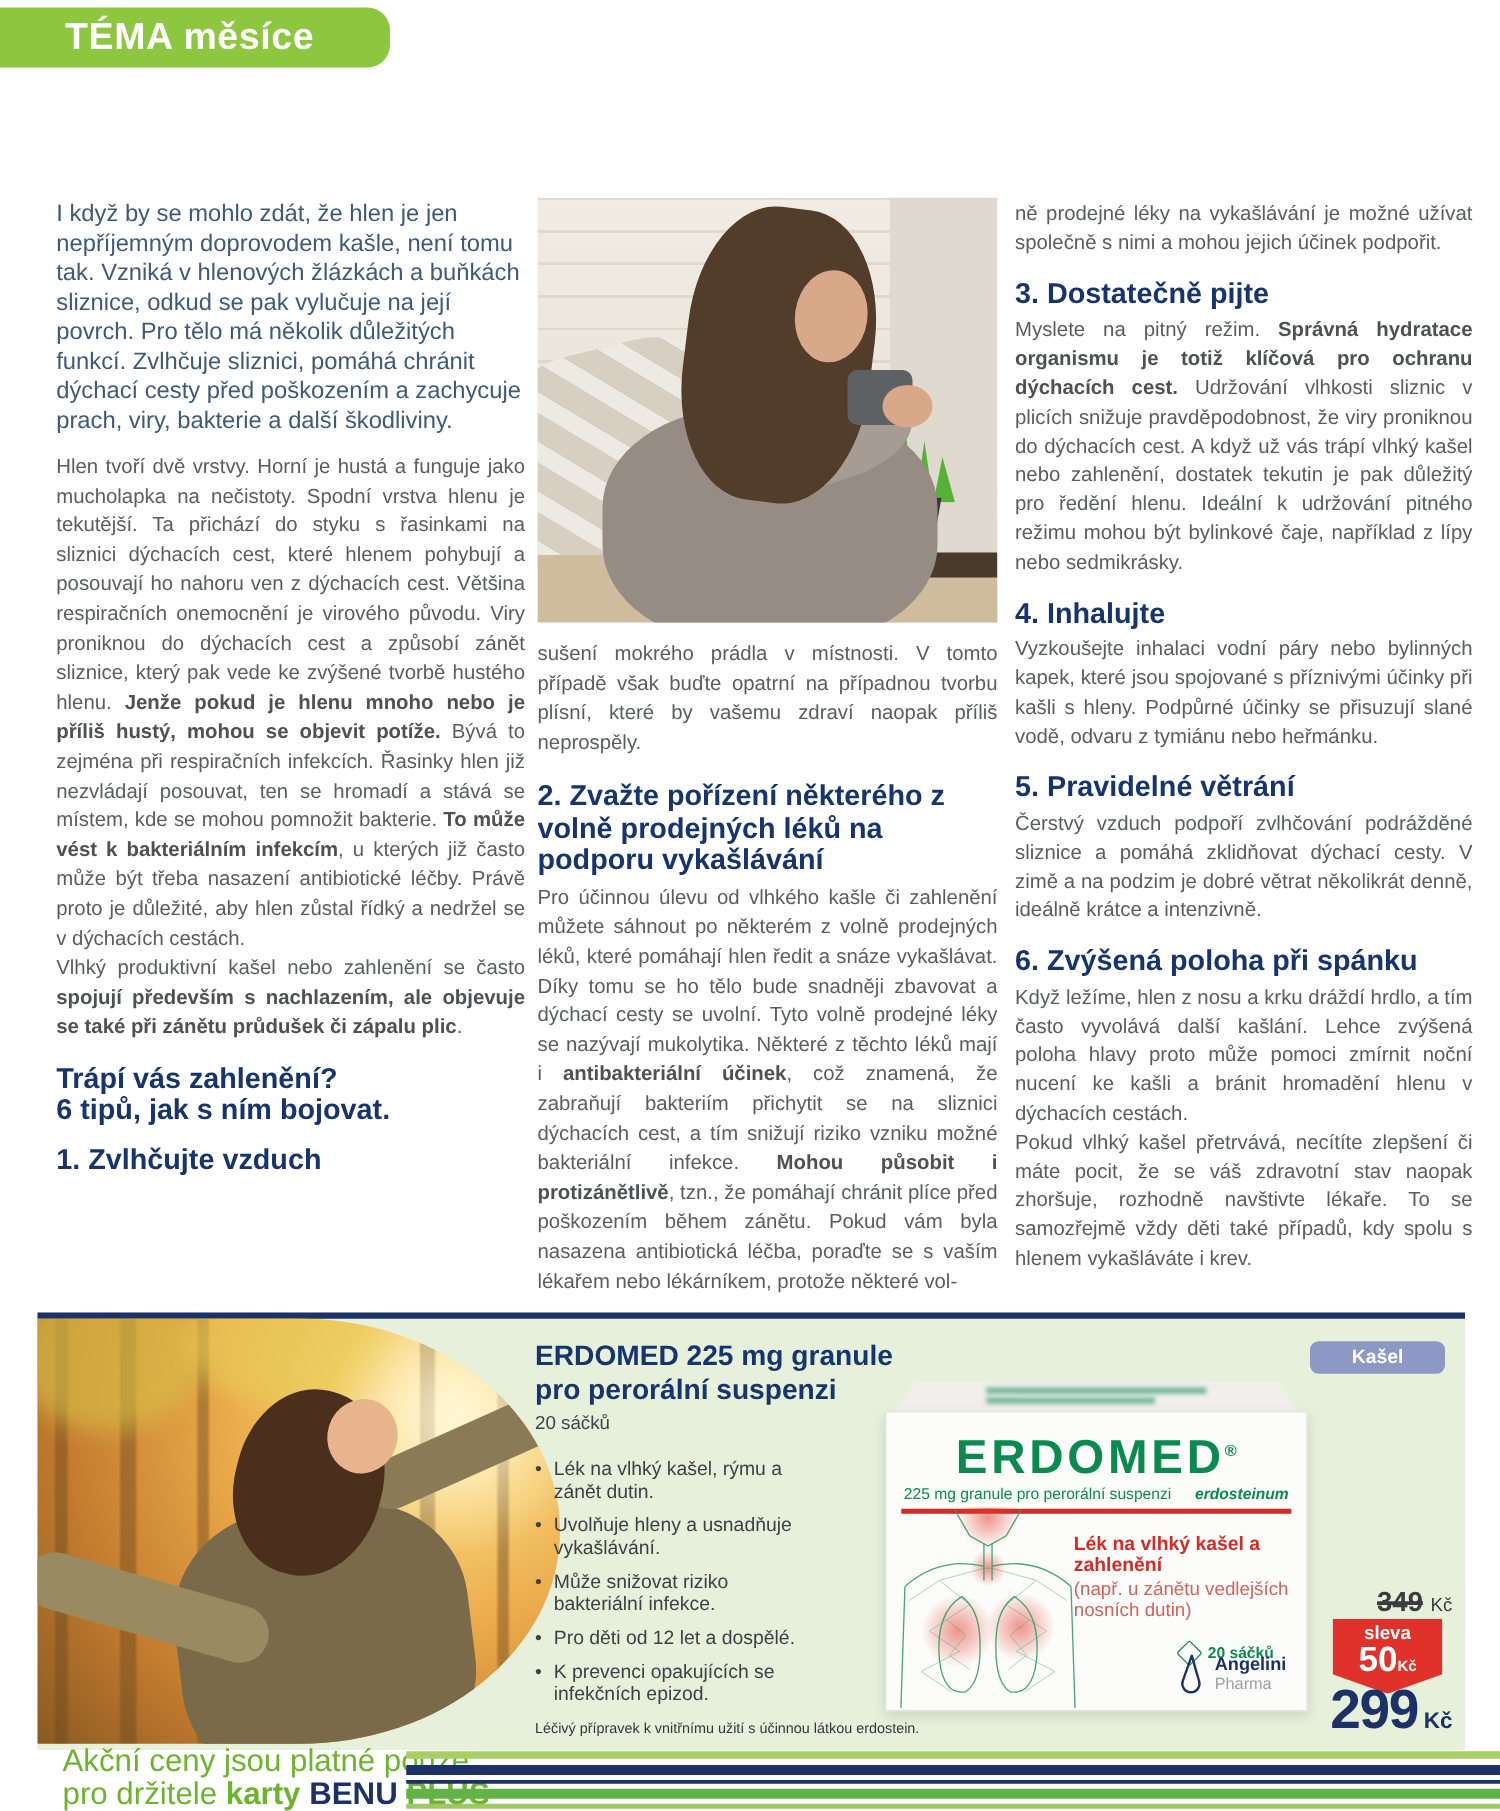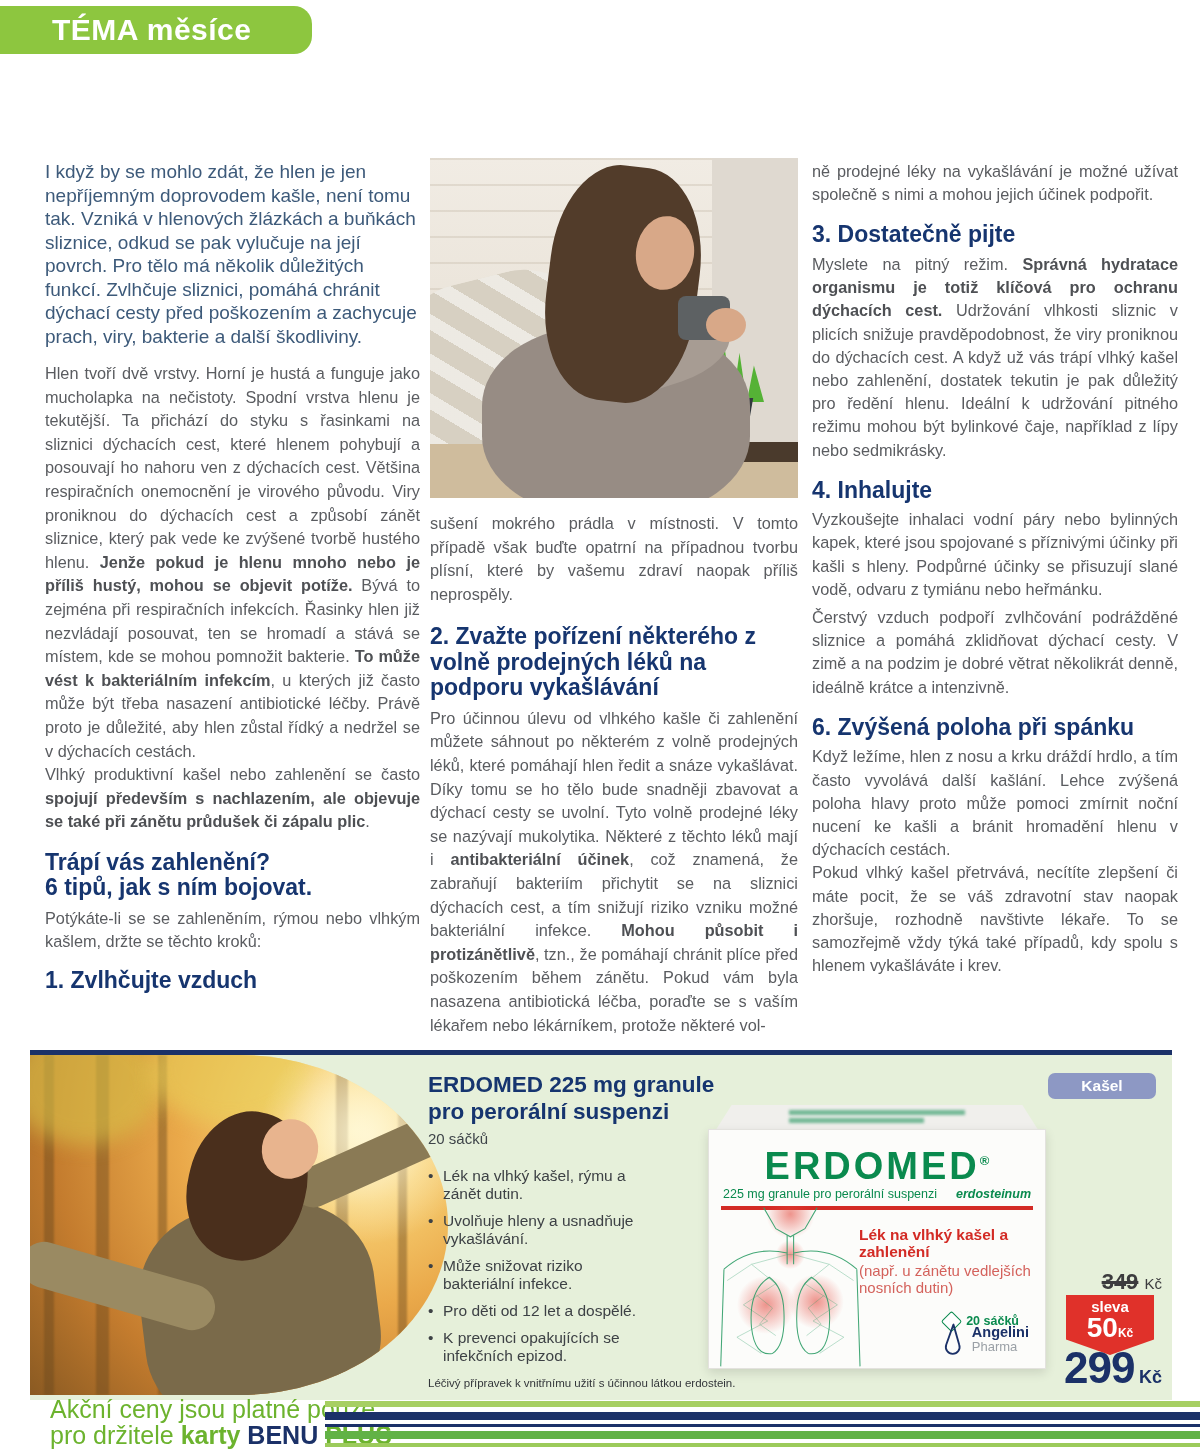--- a/index.html
+++ b/index.html
@@ -129,21 +129,20 @@
   </div>
 
   <div class="col col1">
     <p class="intro">I když by se mohlo zdát, že hlen je jen nepříjemným doprovodem kašle, není tomu tak. Vzniká v hlenových žlázkách a buňkách sliznice, odkud se pak vylučuje na její povrch. Pro tělo má několik důležitých funkcí. Zvlhčuje sliznici, pomáhá chránit dýchací cesty před poškozením a zachycuje prach, viry, bakterie a další škodliviny.</p>
     <p class="body-p mt14"><span>Hlen tvoří dvě vrstvy. Horní je hustá a funguje jako mucholapka na nečistoty. Spodní vrstva hlenu je tekutější. Ta přichází do styku s řasinkami na sliznici dýchacích cest, které hlenem pohybují a posouvají ho nahoru ven z dýchacích cest. Většina respiračních onemocnění je virového původu. Viry proniknou do dýchacích cest a způsobí zánět sliznice, který pak vede ke zvýšené tvorbě hustého hlenu. </span><span class="rb">Jenže pokud je hlenu mnoho nebo je příliš hustý, mohou se objevit potíže.</span><span> Bývá to zejména při respiračních infekcích. Řasinky hlen již nezvládají posouvat, ten se hromadí a stává se místem, kde se mohou pomnožit bakterie. </span><span class="rb">To může vést k bakteriálním infekcím</span><span>, u kterých již často může být třeba nasazení antibiotické léčby. Právě proto je důležité, aby hlen zůstal řídký a nedržel se v dýchacích cestách.</span></p>
     <p class="body-p"><span>Vlhký produktivní kašel nebo zahlenění se často </span><span class="rb">spojují především s nachlazením, ale objevuje se také při zánětu průdušek či zápalu plic</span><span>.</span></p>
     <h2 class="sec-h">
       <span>Trápí vás zahlenění?</span><br>
       <span>6 tipů, jak s ním bojovat.</span>
     </h2>
-    <p class="body-p mt6">Potýkáte-li se se zahleněním, rýmou nebo vlhkým kašlem, držte se těchto kroků:</p>
     <h2 class="sec-h" style="margin-top:14px;">1. Zvlhčujte vzduch</h2>
   </div>
 
   <div class="col col2">
     <div class="photo1">
       <div class="brick"></div>
       <div class="wall-right"></div>
       <div class="pillow"></div>
       <div class="sofa"></div>
       <div class="side-table"></div>
@@ -160,24 +159,25 @@
     <h2 class="sec-h" style="margin-top:18px;">2. Zvažte pořízení některého z volně prodejných léků na podporu vykašlávání</h2>
     <p class="body-p mt6"><span>Pro účinnou úlevu od vlhkého kašle či zahlenění můžete sáhnout po některém z volně prodejných léků, které pomáhají hlen ředit a snáze vykašlávat. Díky tomu se ho tělo bude snadněji zbavovat a dýchací cesty se uvolní. Tyto volně prodejné léky se nazývají mukolytika. Některé z těchto léků mají i </span><span class="rb">antibakteriální účinek</span><span>, což znamená, že zabraňují bakteriím přichytit se na sliznici dýchacích cest, a tím snižují riziko vzniku možné bakteriální infekce. </span><span class="rb">Mohou působit i protizánětlivě</span><span>, tzn., že pomáhají chránit plíce před poškozením během zánětu. Pokud vám byla nasazena antibiotická léčba, poraďte se s vaším lékařem nebo lékárníkem, protože některé vol-</span></p>
   </div>
 
   <div class="col col3">
     <p class="body-p">ně prodejné léky na vykašlávání je možné užívat společně s nimi a mohou jejich účinek podpořit.</p>
     <h2 class="sec-h">3. Dostatečně pijte</h2>
     <p class="body-p mt5"><span>Myslete na pitný režim. </span><span class="rb">Správná hydratace organismu je totiž klíčová pro ochranu dýchacích cest.</span><span> Udržování vlhkosti sliznic v plicích snižuje pravděpodobnost, že viry proniknou do dýchacích cest. A když už vás trápí vlhký kašel nebo zahlenění, dostatek tekutin je pak důležitý pro ředění hlenu. Ideální k udržování pitného režimu mohou být bylinkové čaje, například z lípy nebo sedmikrásky.</span></p>
     <h2 class="sec-h">4. Inhalujte</h2>
     <p class="body-p mt5">Vyzkoušejte inhalaci vodní páry nebo bylinných kapek, které jsou spojované s příznivými účinky při kašli s hleny. Podpůrné účinky se přisuzují slané vodě, odvaru z tymiánu nebo heřmánku.</p>
+    <h2 class="sec-h">5. Pravidelné větrání</h2>
     <p class="body-p mt5">Čerstvý vzduch podpoří zvlhčování podrážděné sliznice a pomáhá zklidňovat dýchací cesty. V zimě a na podzim je dobré větrat několikrát denně, ideálně krátce a intenzivně.</p>
     <h2 class="sec-h">6. Zvýšená poloha při spánku</h2>
     <p class="body-p mt5">Když ležíme, hlen z nosu a krku dráždí hrdlo, a tím často vyvolává další kašlání. Lehce zvýšená poloha hlavy proto může pomoci zmírnit noční nucení ke kašli a bránit hromadění hlenu v dýchacích cestách.</p>
-    <p class="body-p">Pokud vlhký kašel přetrvává, necítíte zlepšení či máte pocit, že se váš zdravotní stav naopak zhoršuje, rozhodně navštivte lékaře. To se samozřejmě vždy týká také případů, kdy spolu s hlenem vykašláváte i krev.</p>
+    <p class="body-p">Pokud vlhký kašel přetrvává, necítíte zlepšení či máte pocit, že se váš zdravotní stav naopak zhoršuje, rozhodně navštivte lékaře. To se samozřejmě vždy děti také případů, kdy spolu s hlenem vykašláváte i krev.</p>
   </div>
 
   <div class="ad-panel">
     <div class="ad-photo">
       <div class="trunk t1"></div>
       <div class="trunk t2"></div>
       <div class="trunk t3"></div>
       <div class="trunk t4"></div>
       <div class="trunk t5"></div>
       <div class="foliage f1"></div>

